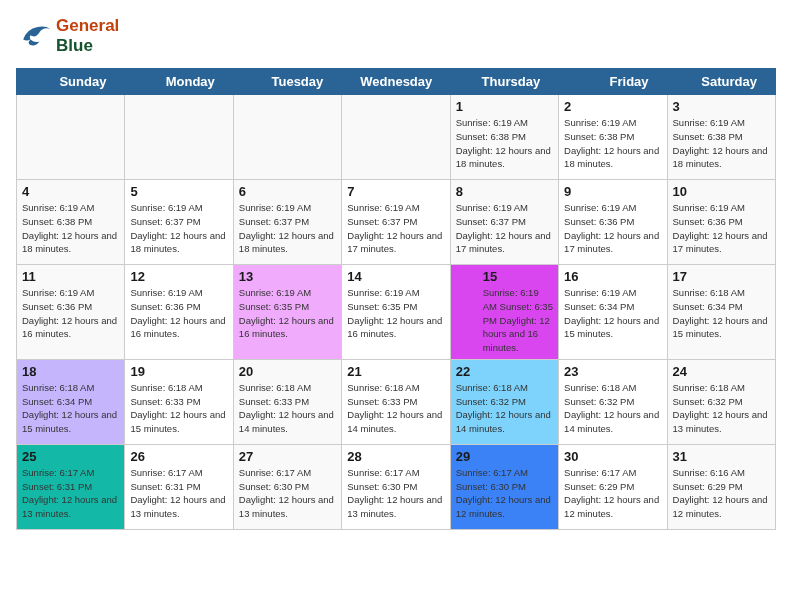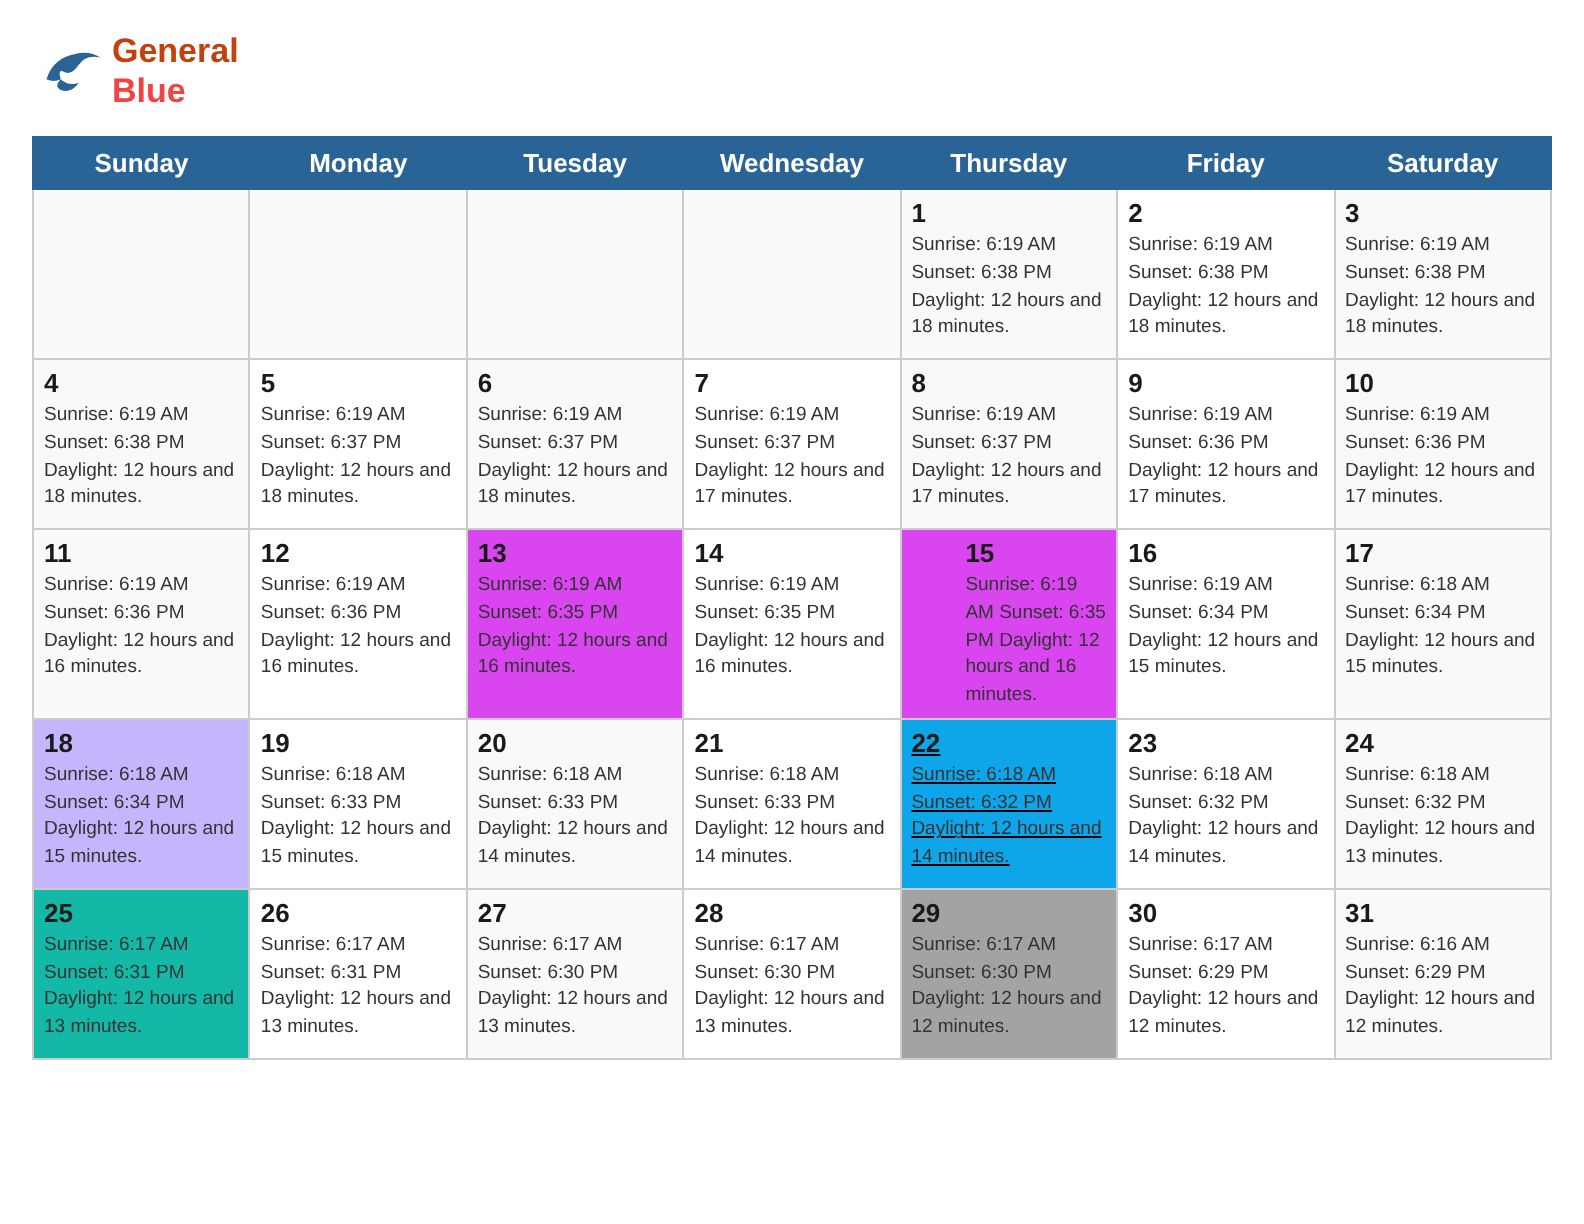--- a/index.html
+++ b/index.html
@@ -38,22 +38,22 @@
       color: #555;
     }
     table {
       width: 100%;
       border-collapse: collapse;
       table-layout: fixed;
     }
     th {
       background-color: #2a6496;
       color: #fff;
-      text-align: center;
-      padding: 5px 0;
+      text-align: right;
+      padding: 5px 18px;
       font-size: 13px;
       font-weight: bold;
       border: 1px solid #2a6496;
     }
     td {
       border: 1px solid #ccc;
       vertical-align: top;
       padding: 4px 5px;
       height: 85px;
       background: #fff;
@@ -78,21 +78,21 @@
 <body>
 
 <div class="header">
   <div class="logo">
     <svg class="logo-bird" viewBox="0 0 40 32" xmlns="http://www.w3.org/2000/svg">
       <path d="M8,20 Q12,8 24,6 Q32,4 38,8 Q30,6 26,12 Q22,18 18,16 Q14,14 16,20 Q12,22 8,20Z" fill="#2a6496"></path>
       <path d="M16,20 Q20,24 26,22 Q22,28 16,26 Q12,24 16,20Z" fill="#2a6496"></path>
     </svg>
     <div>
       <div style="font-size:17px;font-weight:bold;color:#c2410c;text-align:right;">General</div>
-      <div style="font-size:17px;font-weight:bold;color:#ef4444;">Blue</div>
+      <div style="font-size:17px;font-weight:bold;color:#14532d;">Blue</div>
     </div>
   </div>
 </div>
 
 <table>
   <thead>
     <tr>
     <th>Sunday</th>
         <th>Monday</th>
         <th>Tuesday</th>
@@ -189,21 +189,21 @@
 Daylight: 12 hours
 and 16 minutes.</div>
         </td>
         <td>
           <span class="day-num">12</span>
           <div class="day-info">Sunrise: 6:19 AM
 Sunset: 6:36 PM
 Daylight: 12 hours
 and 16 minutes.</div>
         </td>
-        <td style="background-color: #d946ef;">
+        <td style="background-color: #f0abfc;">
           <span class="day-num">13</span>
           <div class="day-info">Sunrise: 6:19 AM
 Sunset: 6:35 PM
 Daylight: 12 hours
 and 16 minutes.</div>
         </td>
         <td>
           <span class="day-num">14</span>
           <div class="day-info">Sunrise: 6:19 AM
 Sunset: 6:35 PM
@@ -254,21 +254,21 @@
 Daylight: 12 hours
 and 14 minutes.</div>
         </td>
         <td>
           <span class="day-num">21</span>
           <div class="day-info">Sunrise: 6:18 AM
 Sunset: 6:33 PM
 Daylight: 12 hours
 and 14 minutes.</div>
         </td>
-        <td style="background-color: #0ea5e9; text-decoration: underline;">
+        <td style="background-color: #7dd3fc;">
           <span class="day-num">22</span>
           <div class="day-info">Sunrise: 6:18 AM
 Sunset: 6:32 PM
 Daylight: 12 hours
 and 14 minutes.</div>
         </td>
         <td>
           <span class="day-num">23</span>
           <div class="day-info">Sunrise: 6:18 AM
 Sunset: 6:32 PM
@@ -305,21 +305,21 @@
 Daylight: 12 hours
 and 13 minutes.</div>
         </td>
         <td>
           <span class="day-num">28</span>
           <div class="day-info">Sunrise: 6:17 AM
 Sunset: 6:30 PM
 Daylight: 12 hours
 and 13 minutes.</div>
         </td>
-        <td style="background-color: #a3a3a3;">
+        <td style="background-color: #3b82f6;">
           <span class="day-num">29</span>
           <div class="day-info">Sunrise: 6:17 AM
 Sunset: 6:30 PM
 Daylight: 12 hours
 and 12 minutes.</div>
         </td>
         <td>
           <span class="day-num">30</span>
           <div class="day-info">Sunrise: 6:17 AM
 Sunset: 6:29 PM

